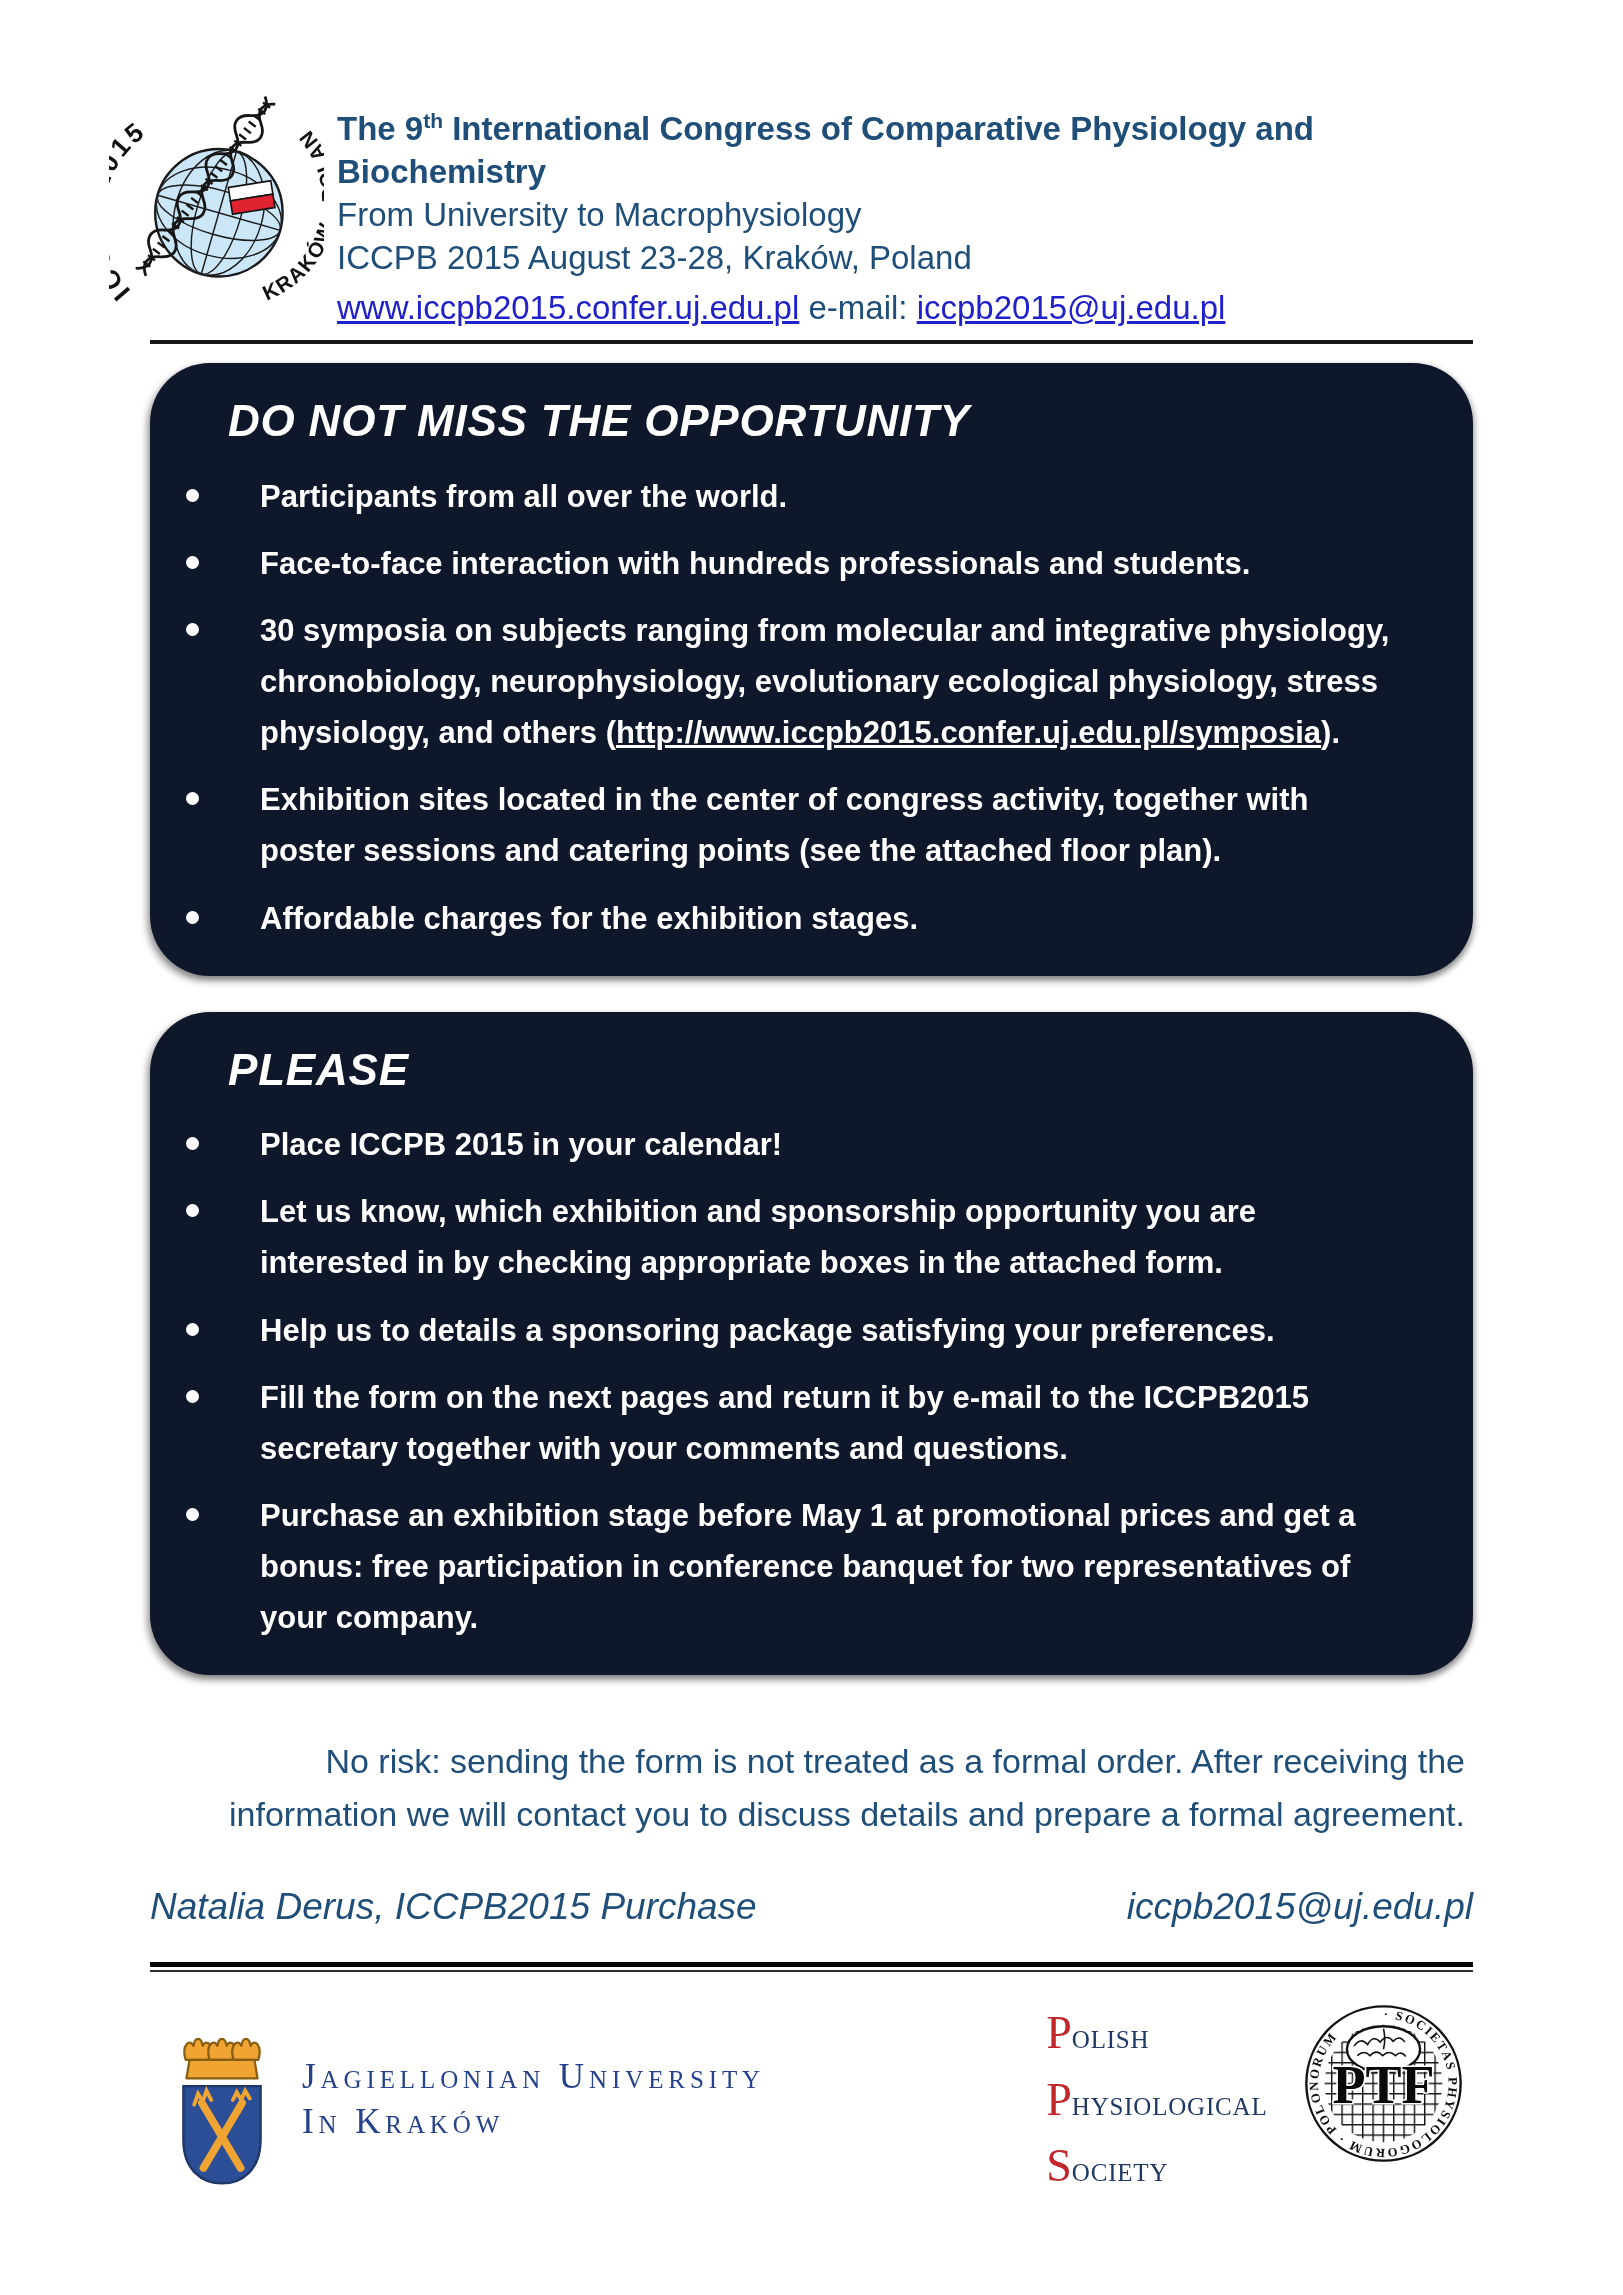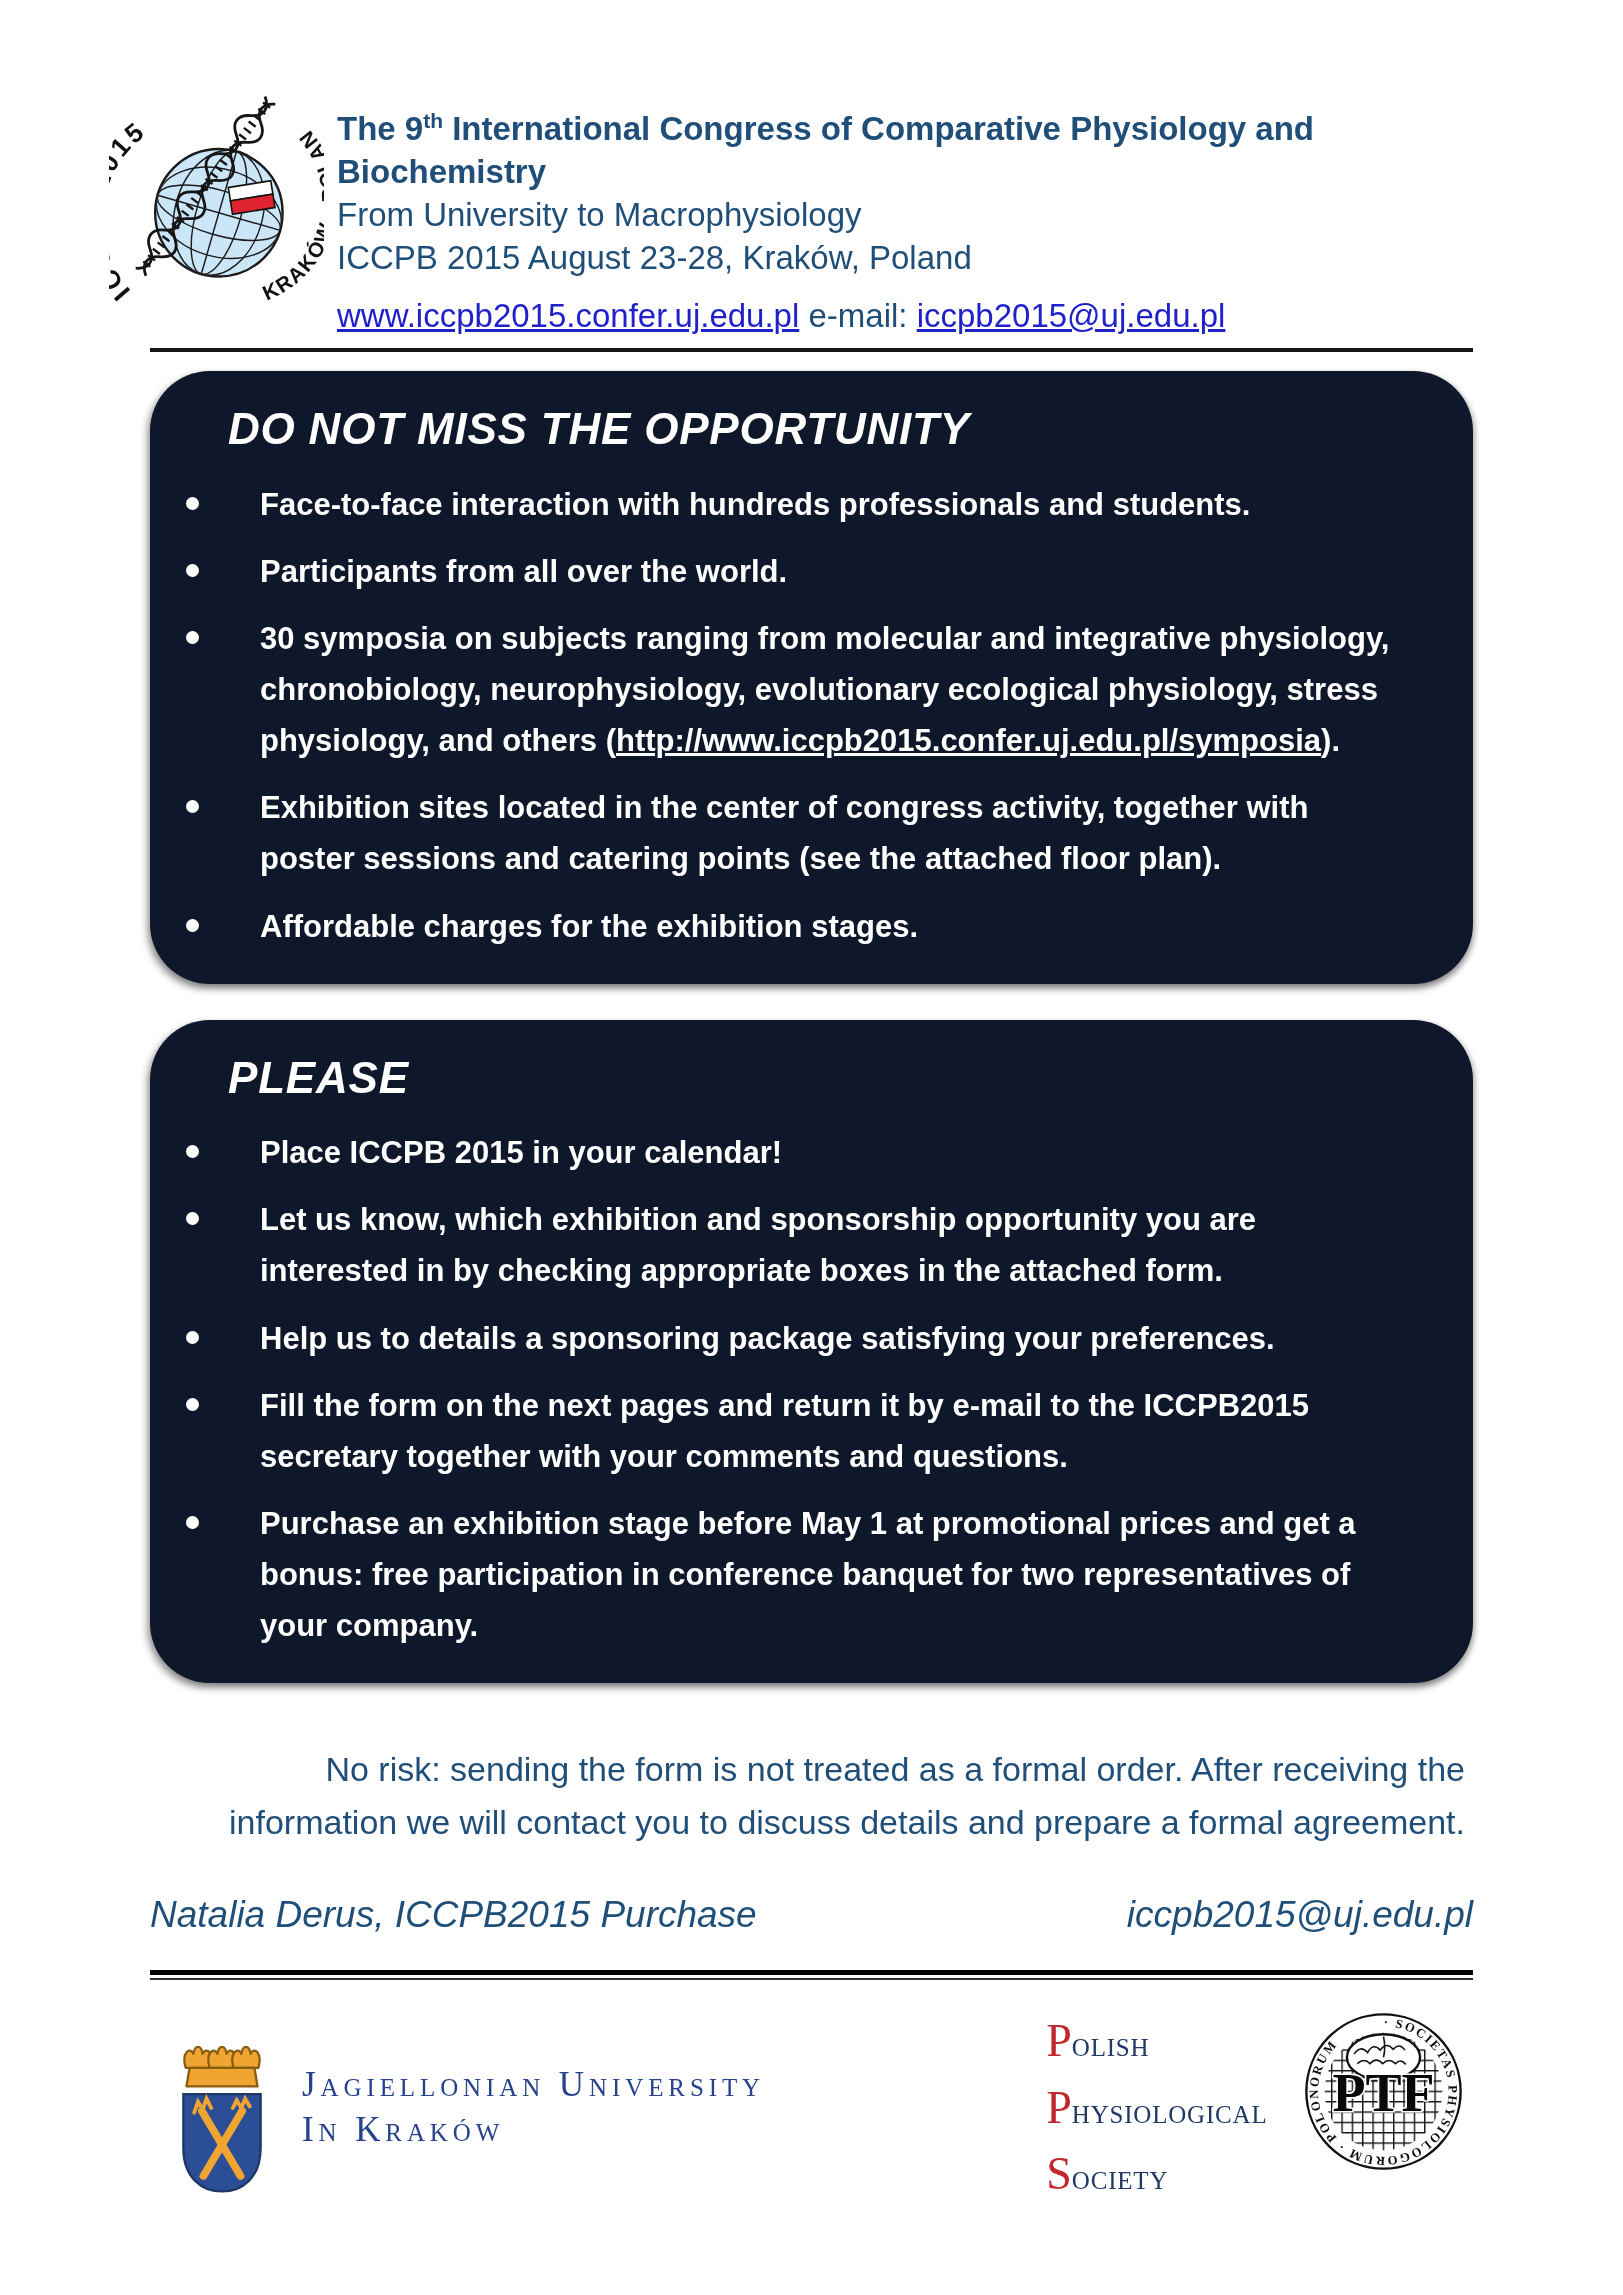--- a/index.html
+++ b/index.html
@@ -9,21 +9,21 @@
   }
   .page{width:1323px;margin:0 auto;padding-top:91px;}
 
   
   .header-row{display:flex;align-items:flex-start;margin-left:-41px;}
   .logo-wrap{flex:0 0 auto;}
   .header-text{margin-left:13px;margin-top:8px;}
   .h-line{font-size:33px;line-height:43px;}
   .h-title{font-weight:bold;}
   .h-title sup{font-size:21px;}
-  .h-links{margin-top:15px;}
+  .h-links{margin-top:7px;}
   a.link{color:#2121CC;text-decoration:underline;cursor:pointer;}
   .email-label{color:#1F4E79;}
   .header-rule{height:3.2px;background:#161616;margin-top:11.4px;}
 
   
   .bluebox{
     background:#0f172a;color:#ffffff;border-radius:60px;
     padding:28px 71px 32px 34px;
     box-shadow:-2.4px 4.9px 7.3px rgba(40,40,40,0.45), 2.4px 2.4px 4.9px rgba(60,60,60,0.25);
   }
@@ -113,22 +113,22 @@
         <span class="email-label">e-mail:</span>
         <a class="link">iccpb2015@uj.edu.pl</a>
       </div>
     </div>
   </div>
   <div class="header-rule"></div>
 
   <div class="bluebox box1">
     <div class="bb-title">DO NOT MISS THE OPPORTUNITY</div>
     <ul class="bb-list">
+      <li><span>Participants from all over the world.</span></li>
       <li><span>Face-to-face interaction with hundreds professionals and students.</span></li>
-      <li><span>Participants from all over the world.</span></li>
       <li><span>30 symposia on subjects ranging from molecular and integrative physiology, chronobiology, neurophysiology, evolutionary ecological physiology, stress physiology, and others (</span><a class="wlink">http://www.iccpb2015.confer.uj.edu.pl/symposia</a><span>).</span></li>
       <li><span>Exhibition sites located in the center of congress activity, together with poster sessions and catering points (see the attached floor plan).</span></li>
       <li><span>Affordable charges for the exhibition stages.</span></li>
     </ul>
   </div>
 
   <div class="bluebox box2">
     <div class="bb-title">PLEASE</div>
     <ul class="bb-list">
       <li><span>Place ICCPB 2015 in your calendar!</span></li>

